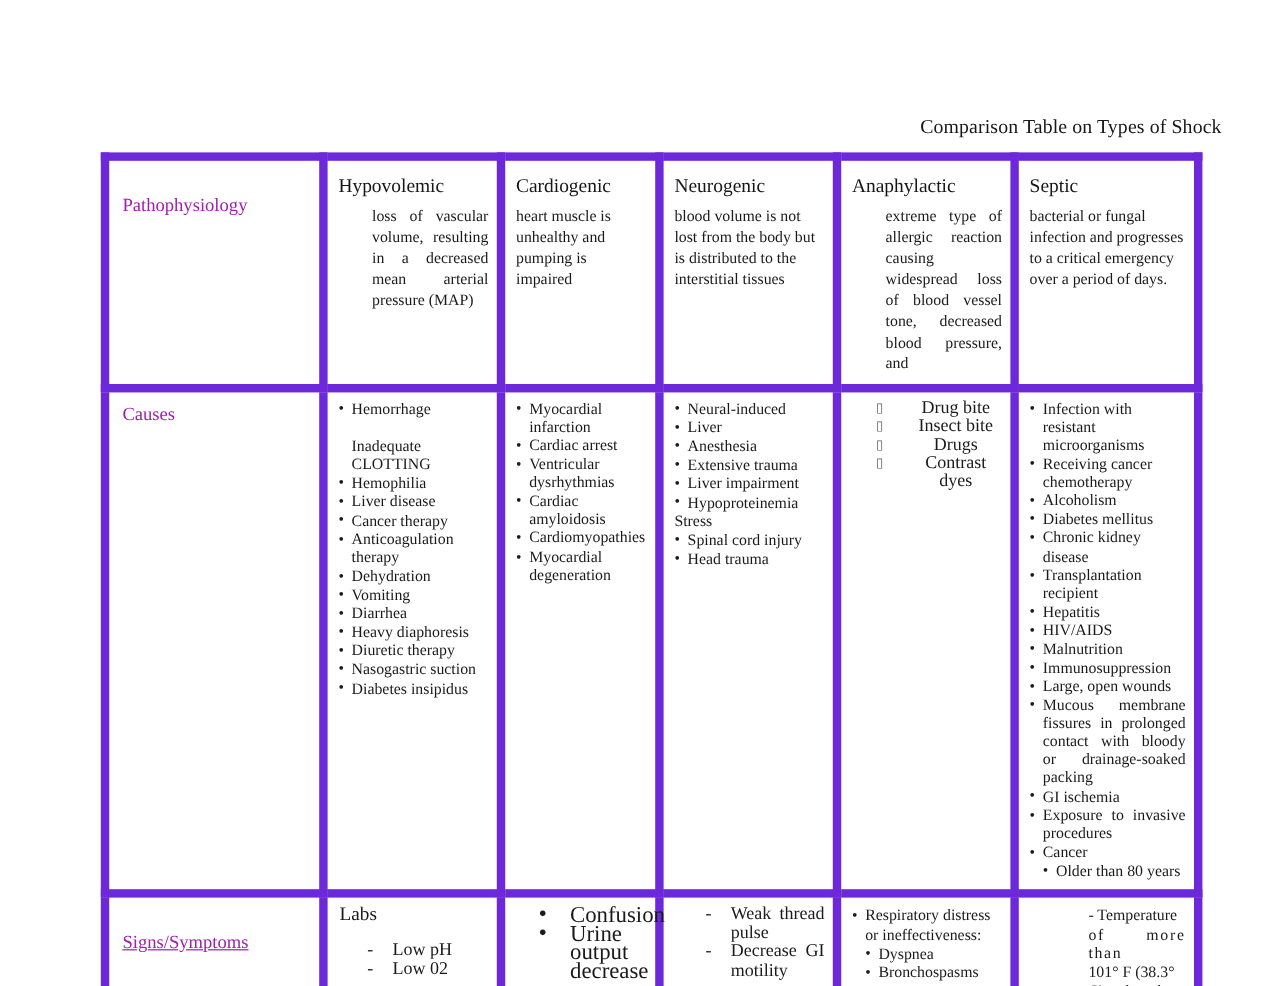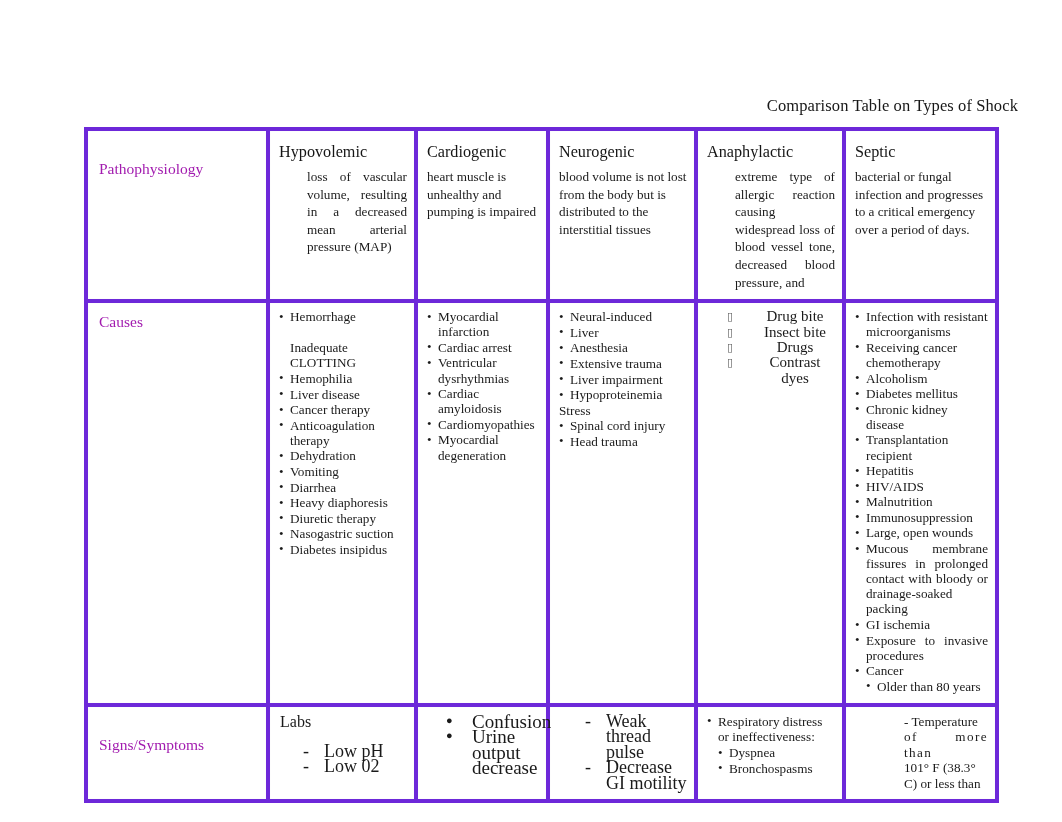--- a/index.html
+++ b/index.html
@@ -41,21 +41,21 @@
   table.shock-table {
     position: absolute;
     left: 84px;
     top: 127px;
     width: 911px;
     border-collapse: collapse;
     table-layout: fixed;
   }
   table.shock-table td {
     vertical-align: top;
-    border: 4px solid #6d28d9;
+    border: 7px solid #6d28d9;
     padding: 0;
     background: #fff;
     box-shadow: inset 0 0 2px rgba(0,0,0,0.035);
   }
 
   col.c-label { width: 182px; }
   col.c-hypo  { width: 148px; }
   col.c-card  { width: 132px; }
   col.c-neuro { width: 148px; }
   col.c-ana   { width: 148px; }
@@ -67,21 +67,21 @@
     line-height: 15.6px;
   }
 
   .row-label {
     font-size: 15.5px;
     line-height: 19px;
     padding: 28px 0 0 11px;
     color: #a21caf;
   }
   .row-label.tight { padding-top: 9px; }
-  .row-label.sym   { padding-top: 28px; }
+  .row-label.sym   { padding-top: 28px; text-decoration: underline; }
 
   .col-head {
     font-size: 16.2px;
     line-height: 19px;
     color: #161616;
     margin: 6px 0 6px 0;
     display: block;
   }
 
   .para {
@@ -151,21 +151,21 @@
   ul.dot > li::before {
     content: "\25CF";
     position: absolute;
     left: 19px;
     top: -1px;
     font-size: 11px;
   }
   ul.dash > li {
     position: relative;
     padding-left: 47px;
-    font-size: 18px;
+    font-size: 15px;
     line-height: 15.6px;
     text-align: justify;
   }
   ul.dash > li::before {
     content: "-";
     position: absolute;
     left: 26px;
     top: 0;
   }
   ul.dash.narrow > li { padding-left: 45px; text-align: left; }

